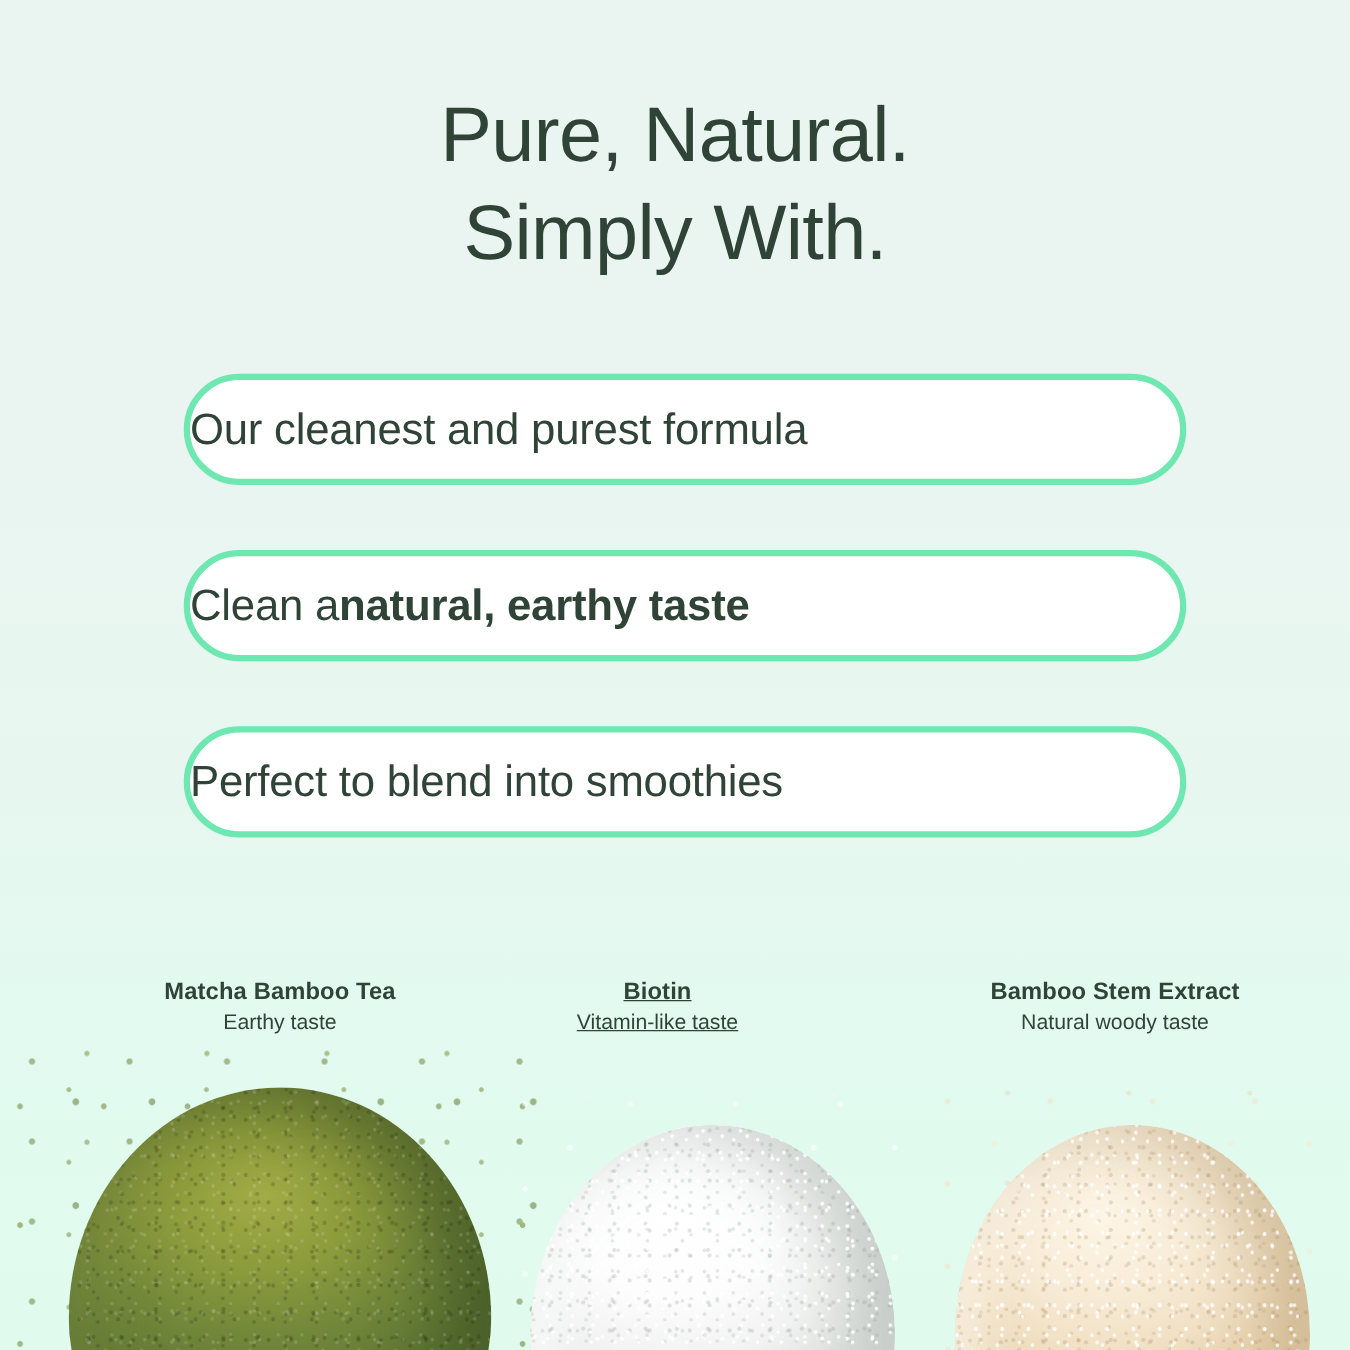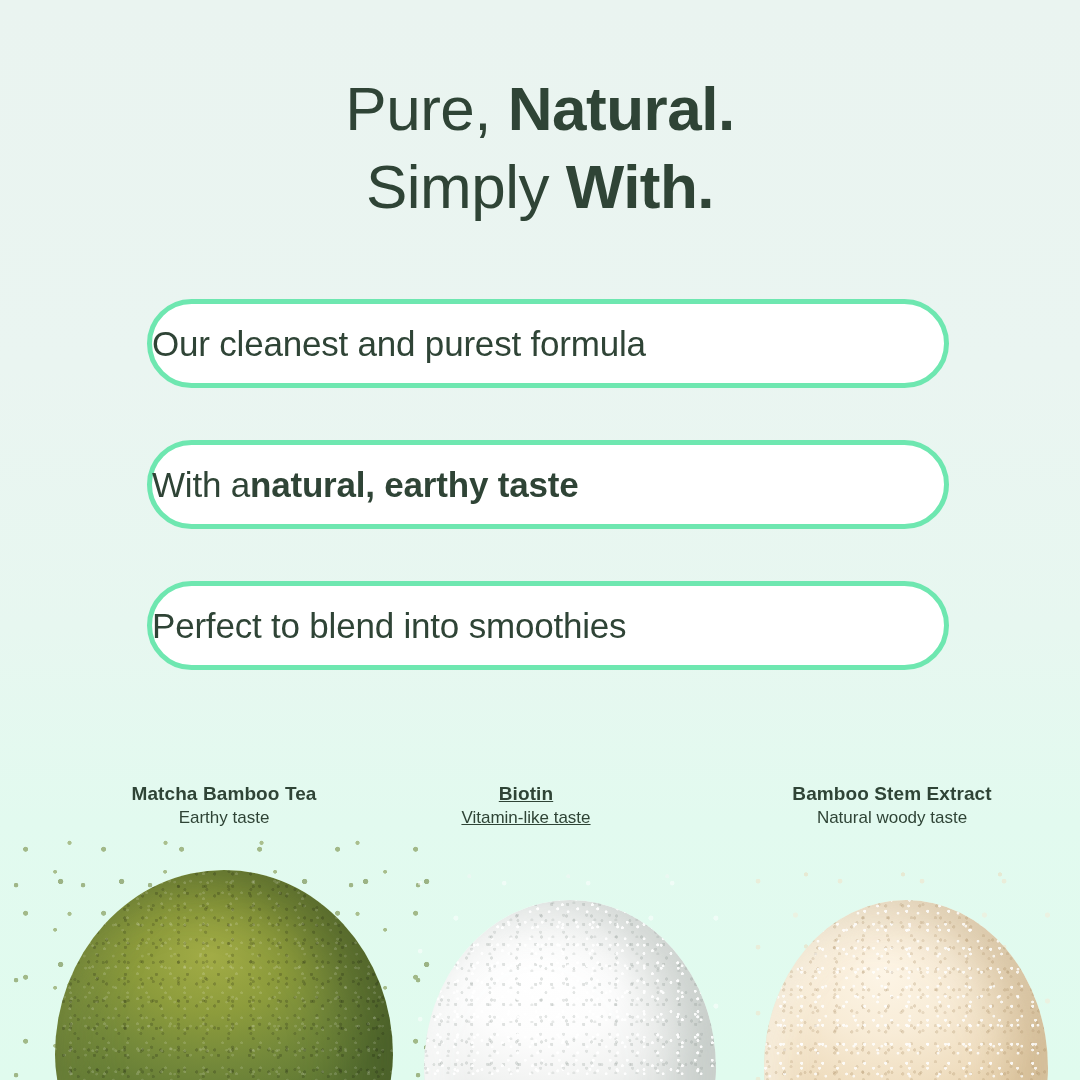--- a/index.html
+++ b/index.html
@@ -39,21 +39,21 @@
     font-size: 62px;
     line-height: 78px;
     letter-spacing: -0.5px;
     font-weight: 400;
     white-space: nowrap;
   }
   .headline .ln {
     display: block;
   }
   .headline b {
-    font-weight: 700;
+    font-weight: 400;
   }
 
   
   .pill-stack {
     position: absolute;
     left: 147px;
     top: 299px;
     width: 802px;
   }
   .pill {
@@ -266,21 +266,21 @@
     <span class="ln"><span>Pure, </span><b>Natural.</b></span>
     <span class="ln"><span>Simply </span><b>With.</b></span>
   </div>
 
   <div class="pill-stack">
     <div class="pill">
         <span>Our cleanest and purest formula</span>
         <b></b>
       </div>
     <div class="pill">
-        <span>With a </span>
+        <span>Clean a </span>
         <b>natural, earthy taste</b>
       </div>
     <div class="pill">
         <span>Perfect to blend into smoothies</span>
         <b></b>
       </div>
   </div>
 
   <div class="ingredients">
     <div class="ing-label" id="ing-0">

